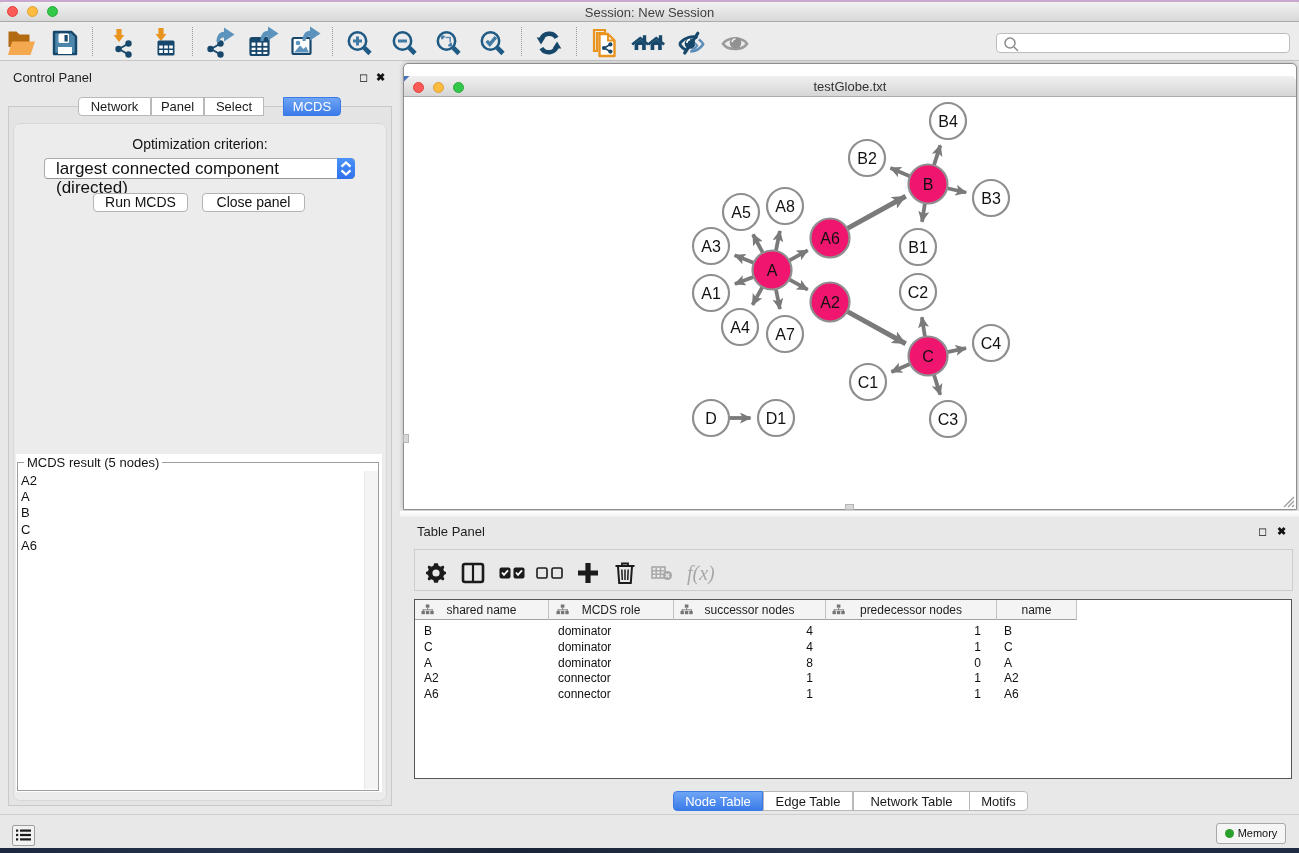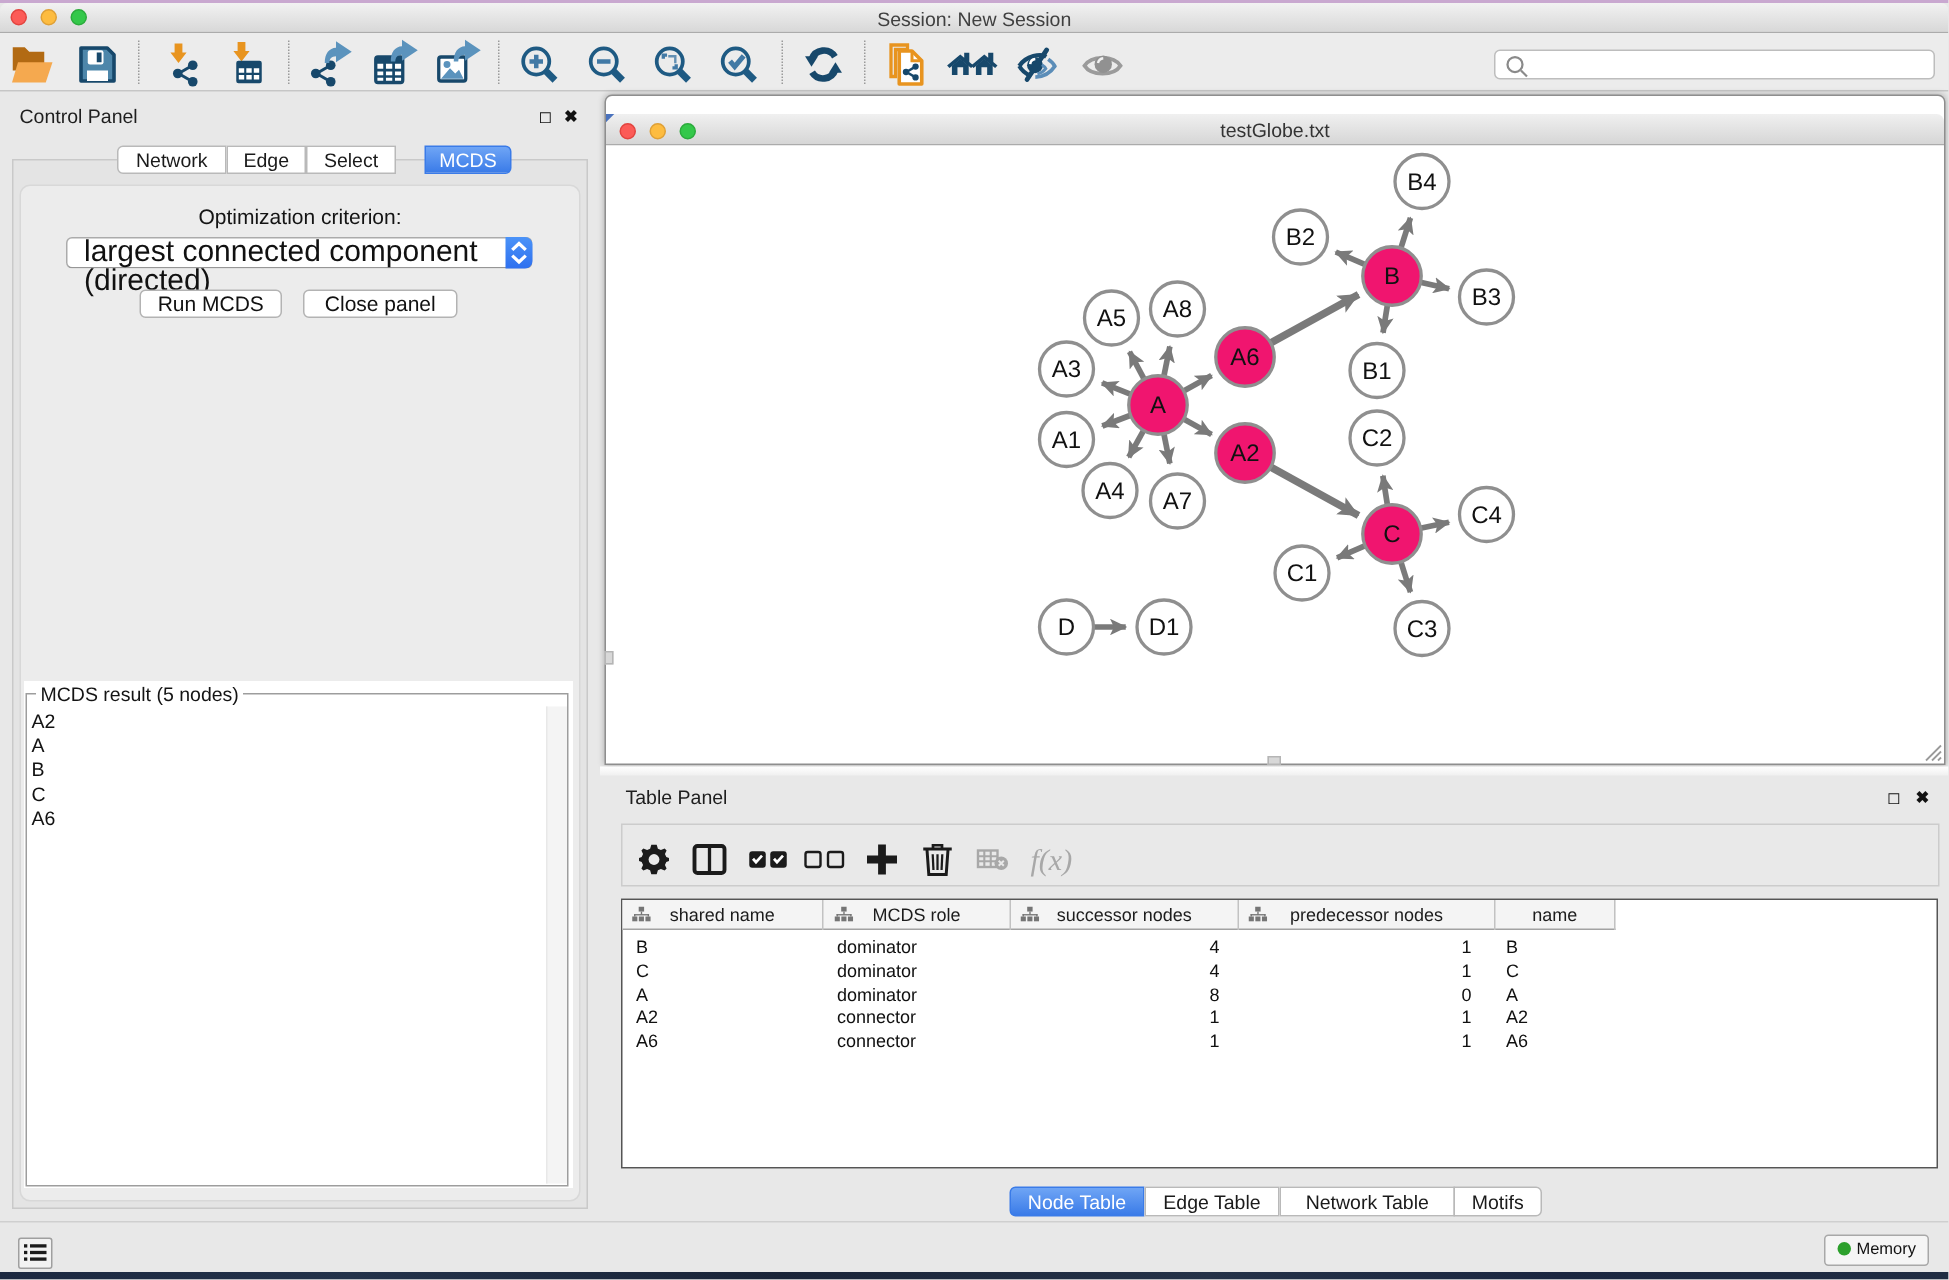--- a/index.html
+++ b/index.html
@@ -36,21 +36,21 @@
   border:1px solid #c9c9c9; }
 #cp-inner { left:13px; top:123px; width:374px; height:678px; background:#ececec;
   border:1px solid #d8d8d8; border-radius:7px; }
 .tab { position:absolute; top:97px; height:19px; background:#fff;
   border:1px solid #b9b9b9; font-size:13px; color:#1a1a1a; text-align:center;
   line-height:18px; }
 .tab.sel { background:linear-gradient(#6fa5f5,#3a7be8); color:#fff; border-color:#3a7be8; }
 
 #optlabel { left:0; top:136px; width:400px; text-align:center; font-size:14px; color:#141414; }
 #dropdown { left:44px; top:158px; width:311px; height:21px; background:#fff;
-  border:1px solid #ababab; border-bottom-color:#969696; border-radius:4px; font-size:20px; color:#111;
+  border:1px solid #ababab; border-bottom-color:#969696; border-radius:4px; font-size:17px; color:#111;
   line-height:19px; padding-left:11px; }
 #dd-step { position:absolute; right:-1px; top:-1px; width:18px; height:21px;
   background:linear-gradient(#4b93f8,#2e70ef); border-radius:0 5px 5px 0; }
 .btn { position:absolute; height:19px; background:#fff; border:1px solid #b3b3b3;
   border-radius:4px; font-size:14px; color:#111; text-align:center; line-height:17px; }
 
 
 #mcds-fs { left:16px; top:454px; width:366px; height:338px; background:#fff; }
 #mcds-border { position:absolute; left:1px; top:8px; right:3px; bottom:1px; border:1px solid #9d9d9d; }
 #mcds-legend { position:absolute; left:8px; top:1px; background:#fff; padding:0 3px;
@@ -256,21 +256,21 @@
       </svg>
     </div>
 </div>
 
 <div class="abs" id="cp-title">Control Panel</div>
 <div class="abs winbtns" style="left:359px;top:71px;">◻</div>
 <div class="abs winbtns" style="left:376px;top:71px;font-weight:bold;">✖</div>
 <div class="abs" id="cp-box"></div>
 <div class="abs" id="cp-inner"></div>
 <div class="tab" style="left:78px;width:73px;border-radius:4px 0 0 4px;">Network</div>
-<div class="tab" style="left:151px;width:53px;">Edge</div>
+<div class="tab" style="left:151px;width:53px;">Panel</div>
 <div class="tab" style="left:204px;width:60px;">Select</div>
 <div class="tab sel" style="left:264px;width:58px;border-radius:0 4px 4px 0;margin-left:19px;">MCDS</div>
 <div class="abs" id="optlabel">Optimization criterion:</div>
 <div class="abs" id="dropdown">largest connected component (directed)
   <div id="dd-step">
     <svg width="18" height="21">
         <path d="M4.5 8.6 L9 4.4 L13.5 8.6" fill="none" stroke="#fff" stroke-width="2.2"></path>
         <path d="M4.5 12.4 L9 16.6 L13.5 12.4" fill="none" stroke="#fff" stroke-width="2.2"></path>
       </svg>
   </div>

